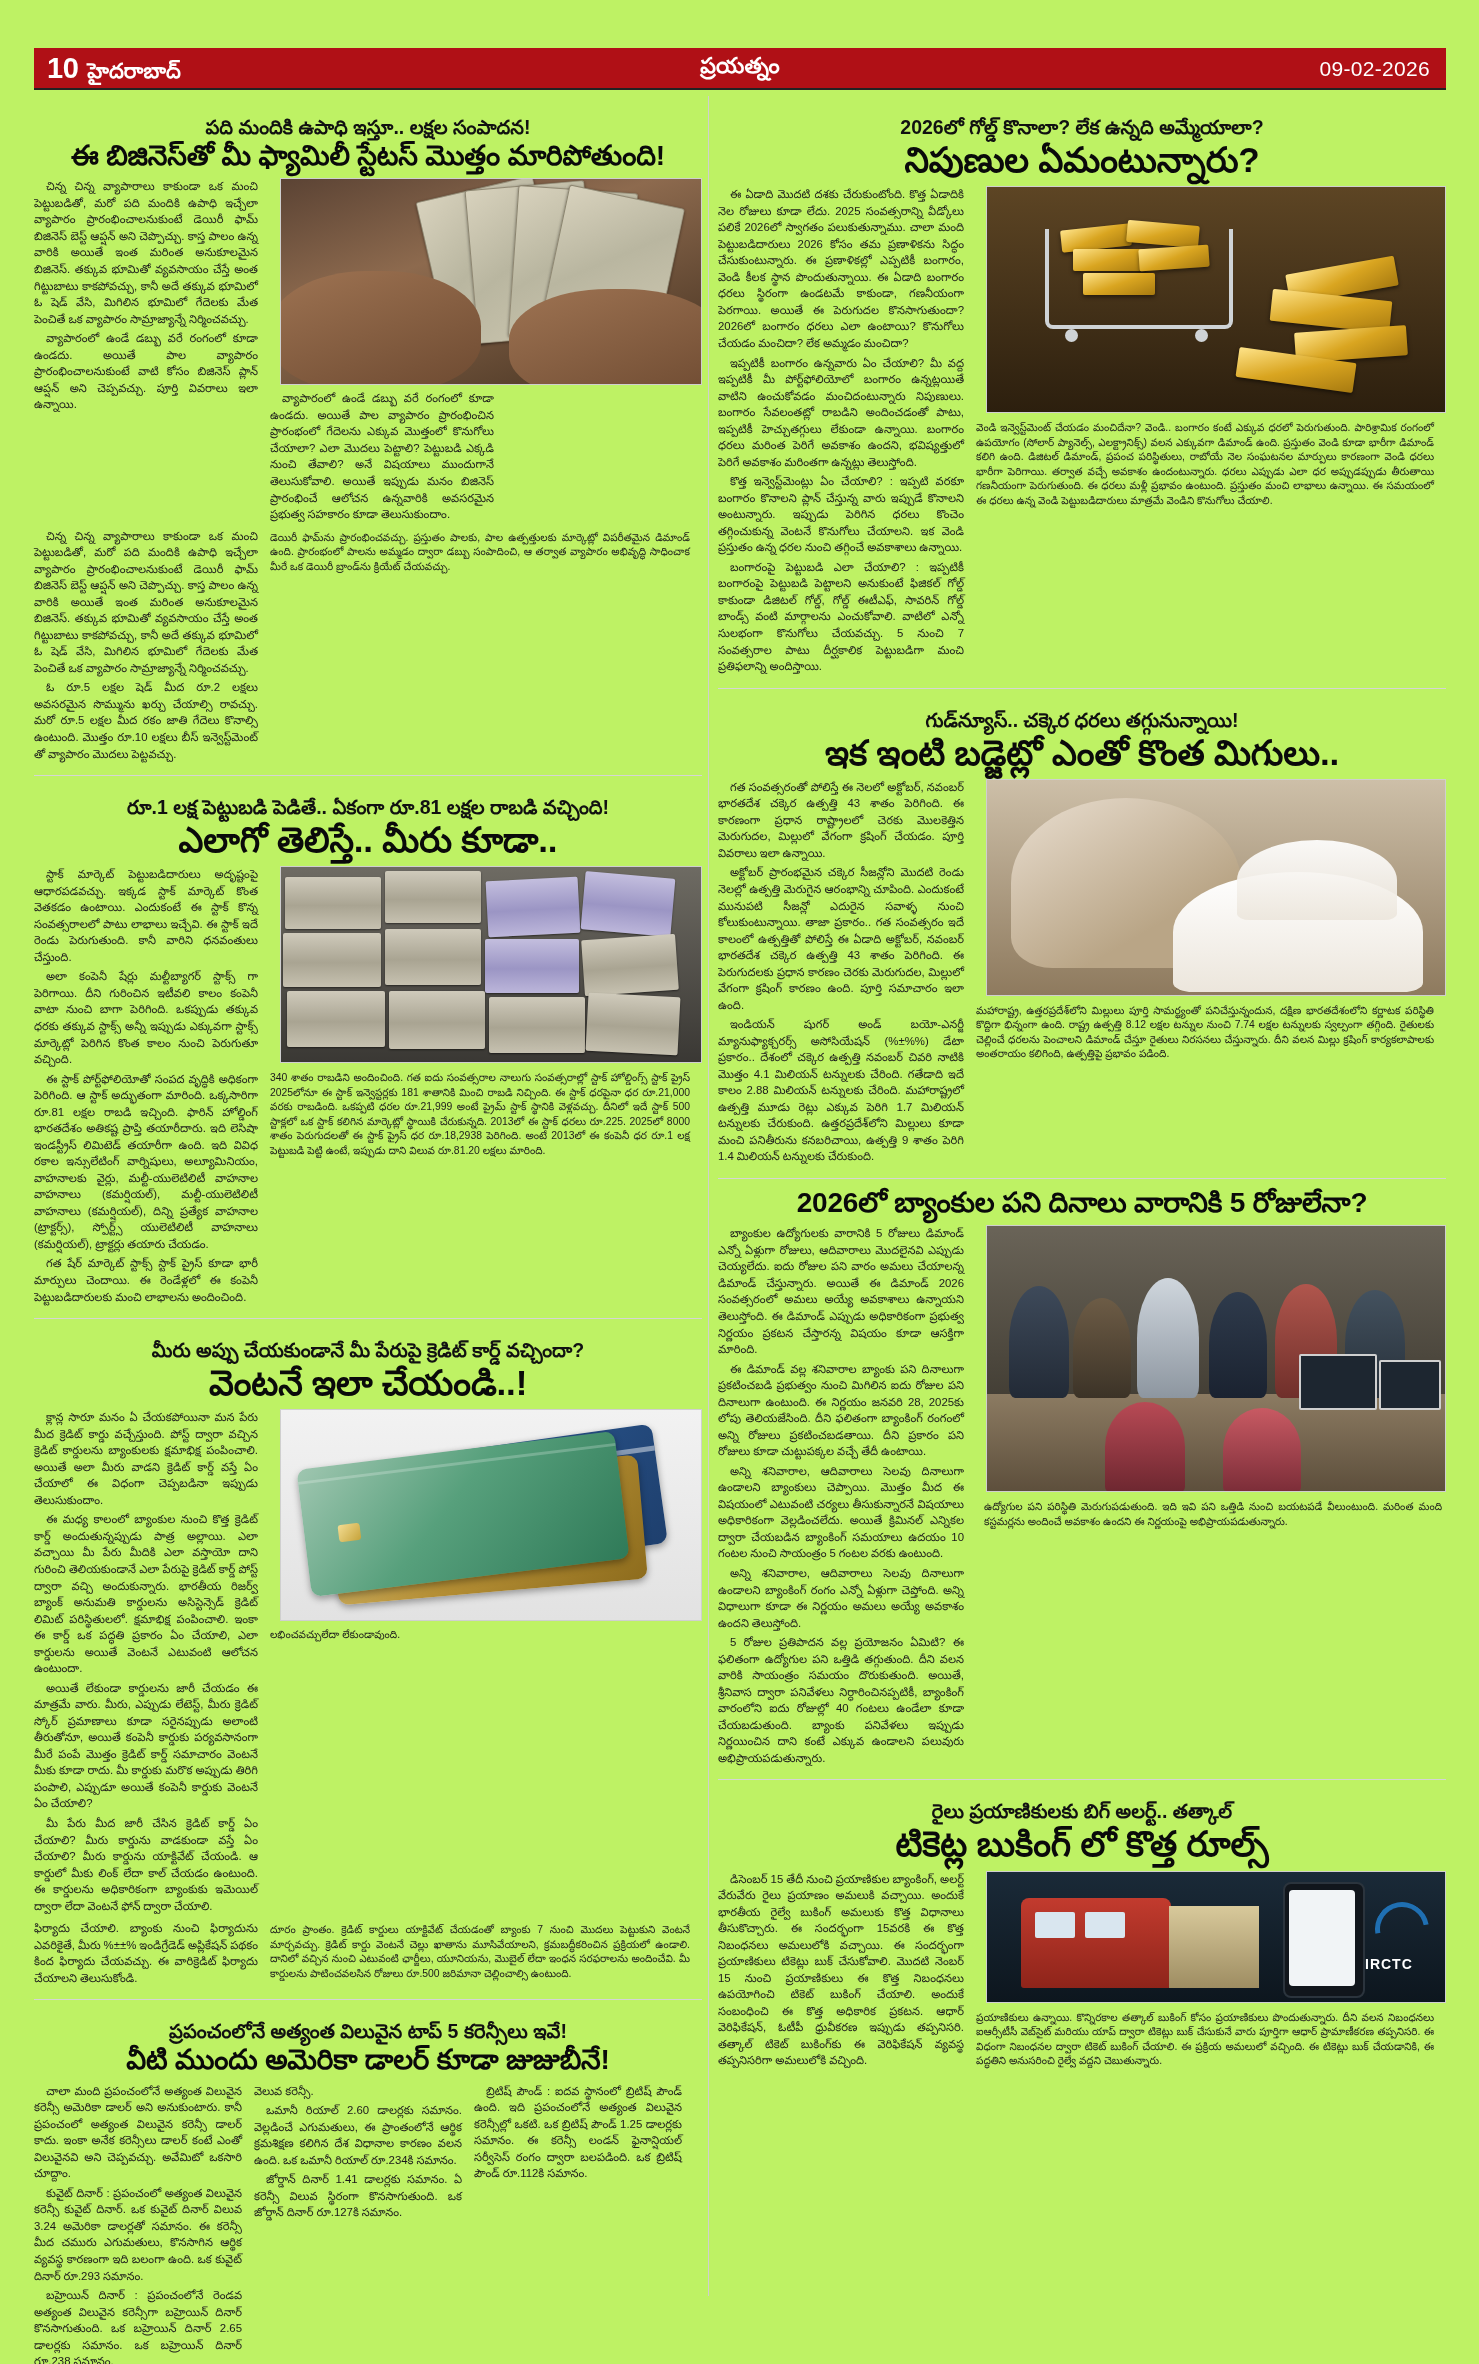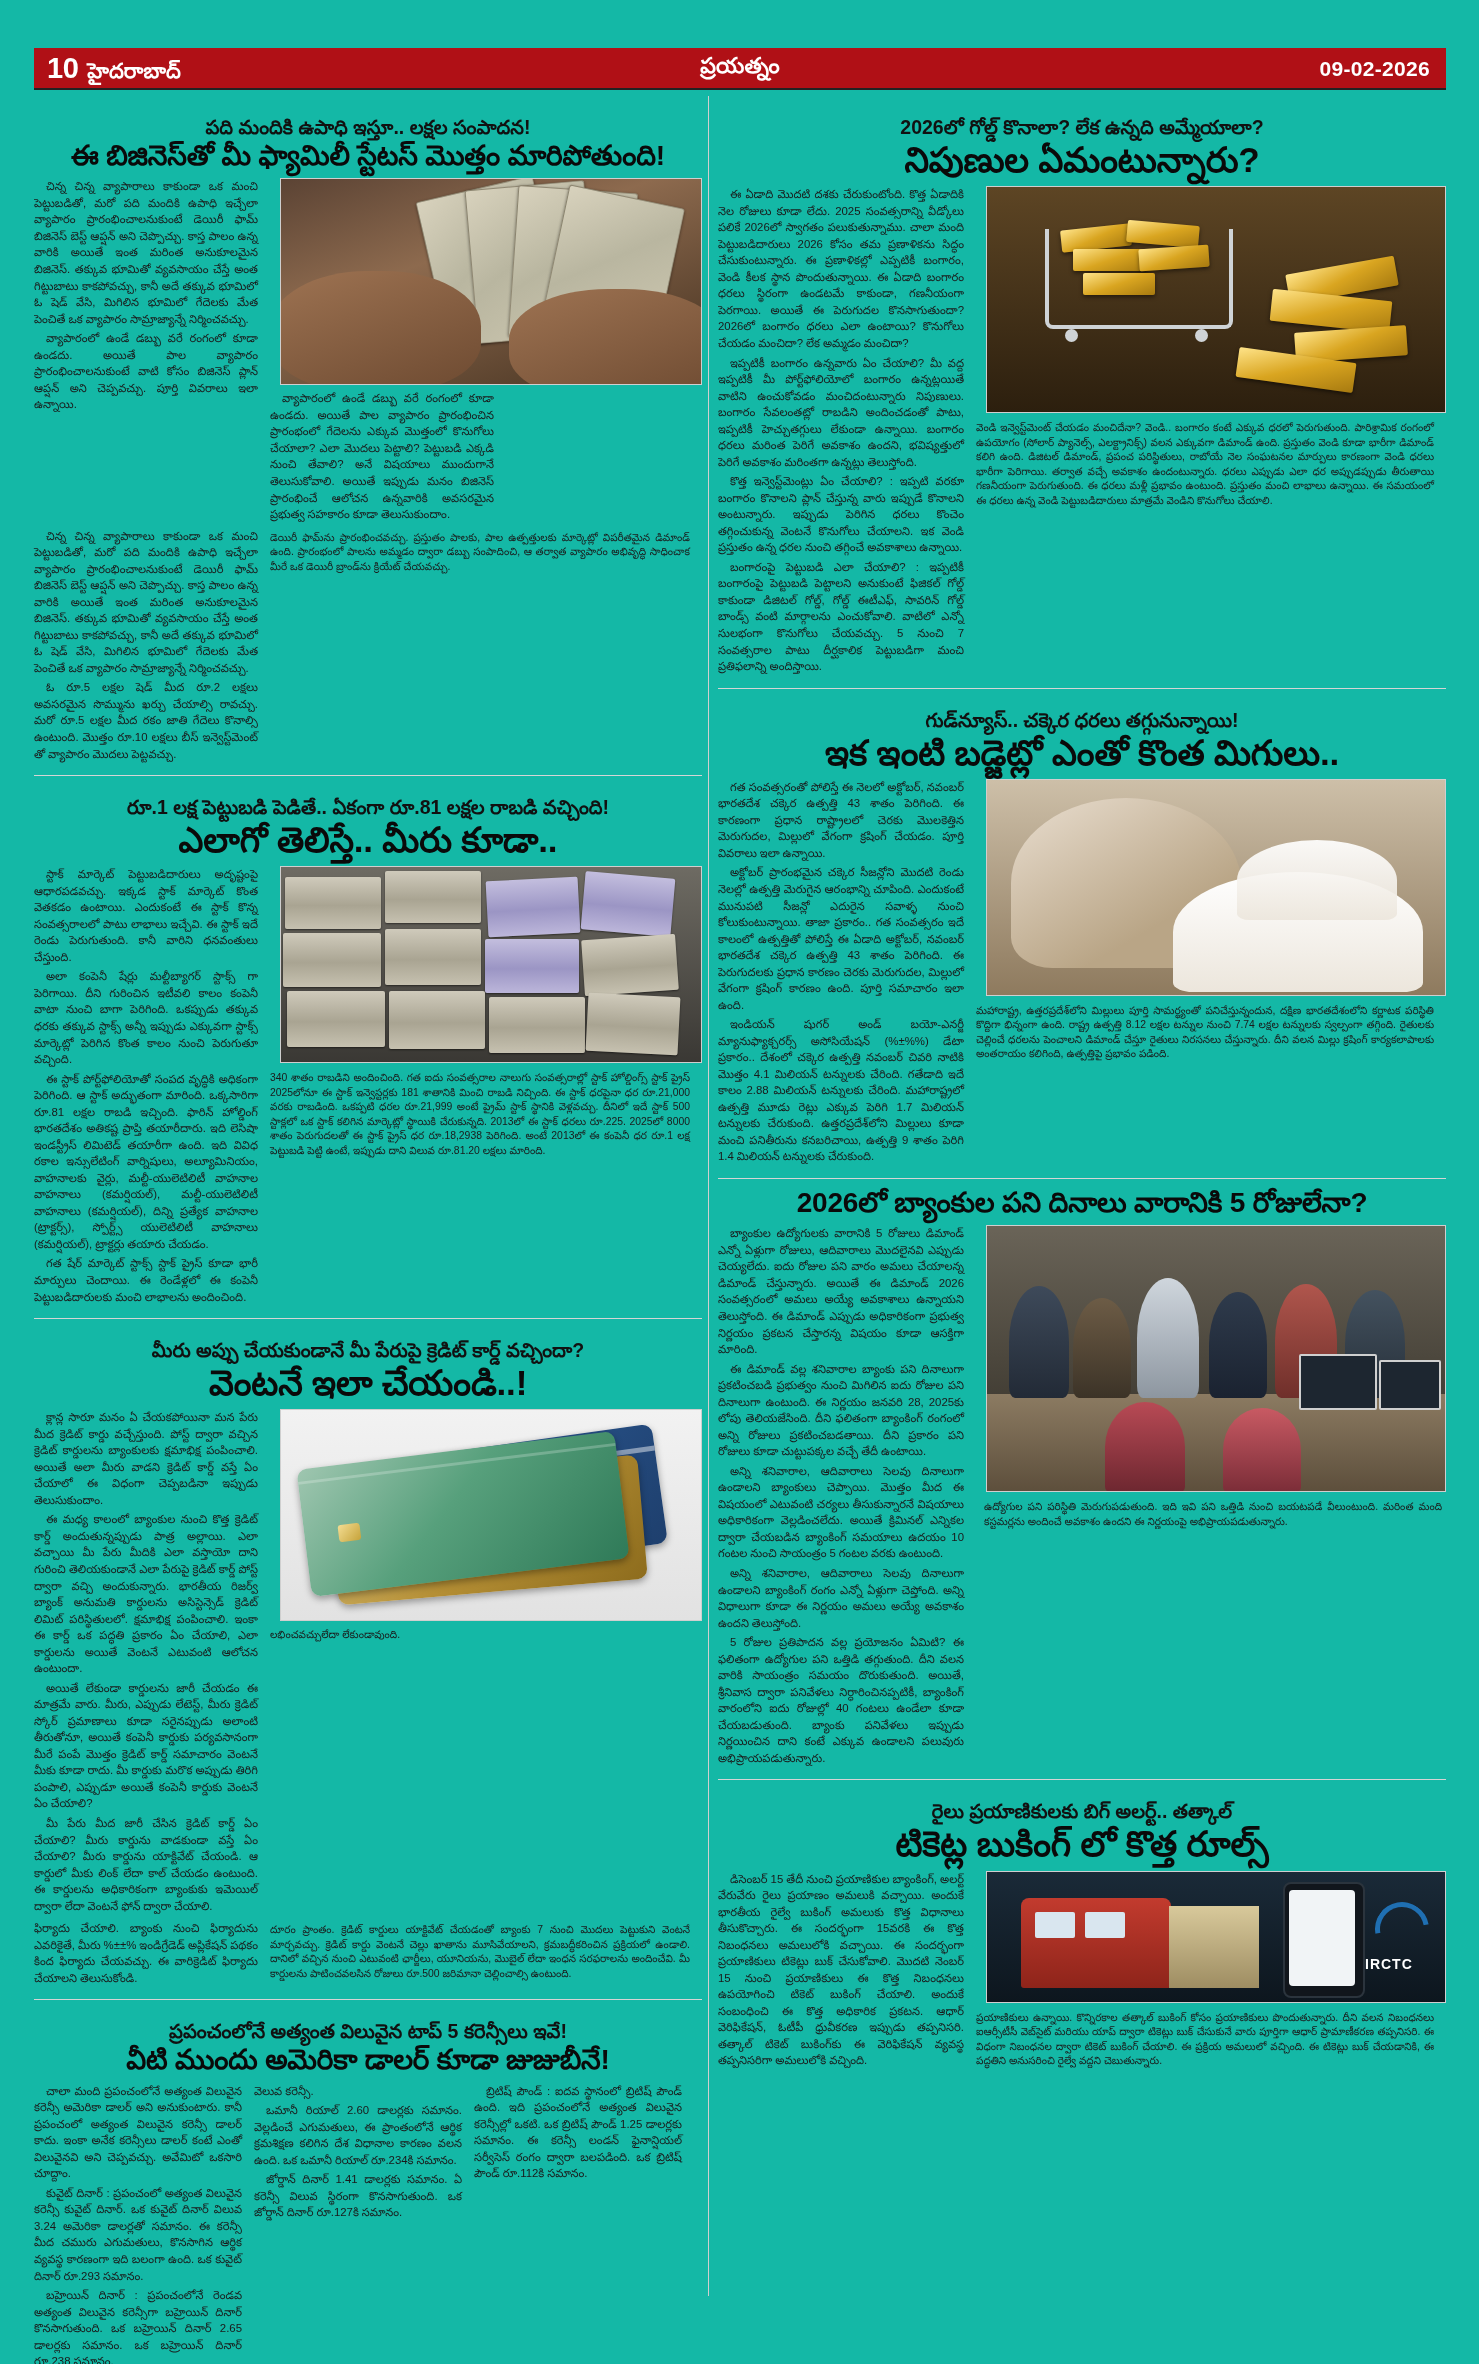--- a/index.html
+++ b/index.html
@@ -5,21 +5,21 @@
   html,body{margin:0;padding:0;background:#ffffff;}
   body{
     width:1479px; height:2364px;
     font-family:"Liberation Sans","DejaVu Sans",sans-serif;
     color:#000;
     -webkit-font-smoothing:antialiased;
   }
   .page{
     position:relative;
     width:1479px; height:2364px;
-    background:#14b8a6;
+    background:#bef264;
     box-sizing:border-box;
     padding:0;
   }
 
   
   .masthead{
     position:absolute; left:34px; top:48px; width:1412px; height:40px;
     background:#b01016;
     border-bottom:2px solid #222;
     display:flex; align-items:center;
@@ -35,21 +35,21 @@
   .mh-city{
     color:#fff; font-size:21px; font-weight:bold; line-height:1;
   }
   .mh-center{
     position:absolute; left:0; right:0; text-align:center;
     color:#fff; font-size:22px; font-weight:bold; pointer-events:none;
     letter-spacing:0.2px;
   }
   .mh-date{
     margin-left:auto; padding-right:16px;
-    color:#fff; font-size:21px; font-weight:bold; line-height:1;
+    color:#fff; font-size:21px; font-weight:normal; line-height:1;
     letter-spacing:0.3px; position:relative; z-index:2;text-align:right;
   }
 
   
   .col-left{ position:absolute; left:34px; top:96px; width:668px; }
   .col-right{ position:absolute; left:718px; top:96px; width:728px; }
 
   .vrule{
     position:absolute; left:708px; top:96px; width:1px; height:2200px;
     background:#cfcfcf;

